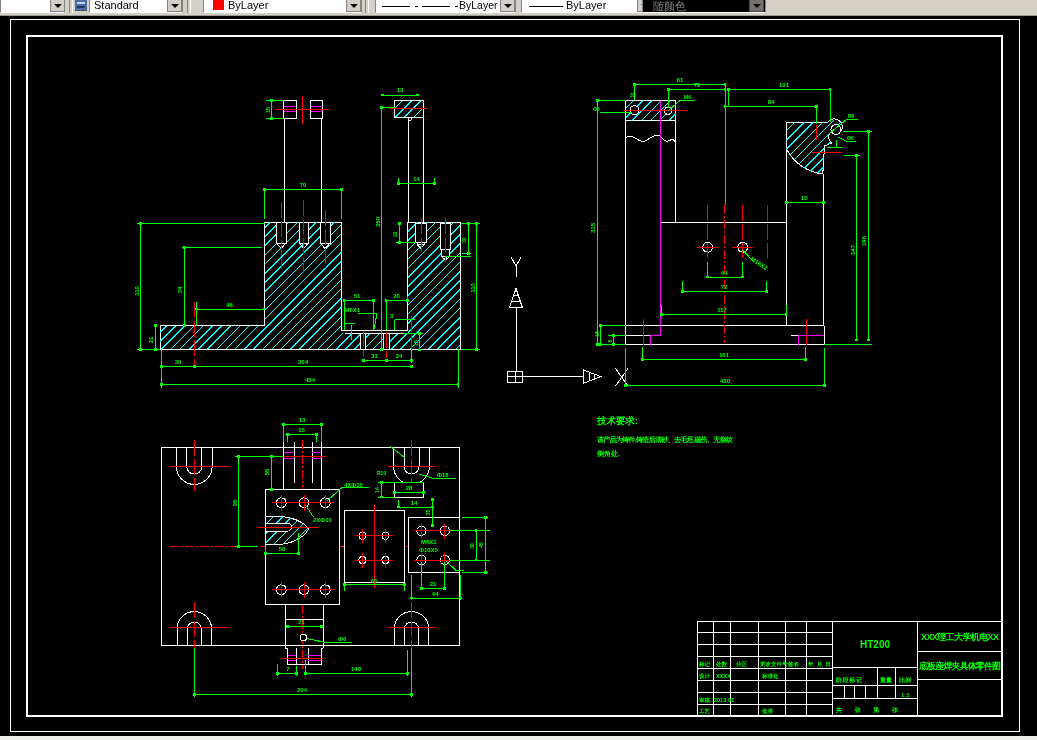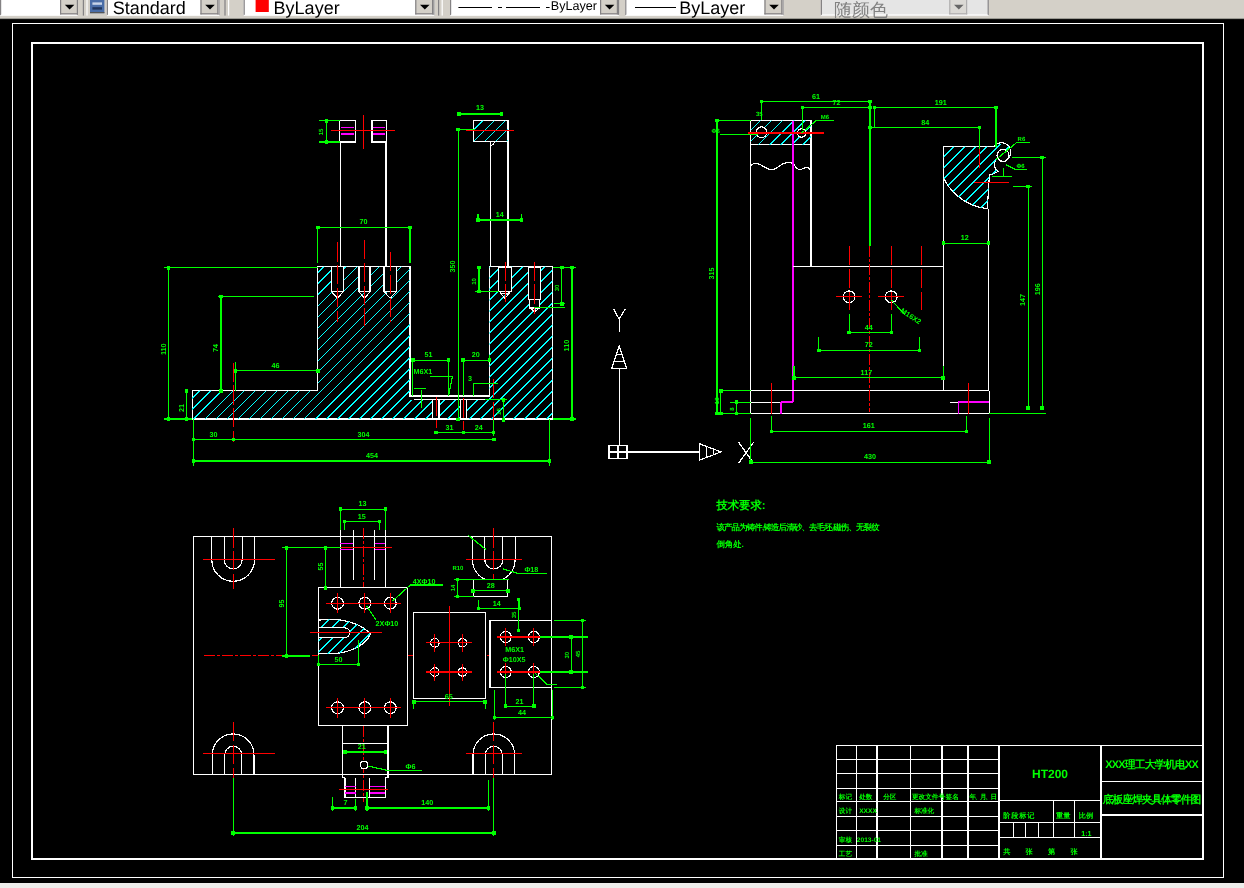--- a/index.html
+++ b/index.html
@@ -1,16 +1,16 @@
 <!DOCTYPE html>
 <html><head><meta charset="utf-8"><style>
 html,body{margin:0;padding:0;width:1037px;height:740px;background:#000;overflow:hidden;font-family:"Liberation Sans",sans-serif}
 #tb{position:absolute;left:0;top:0;width:1037px;height:16px;background:#d4d0c8;border-bottom:1px solid #9b9a93;box-sizing:border-box}
 .cb{position:absolute;top:0;background:#fff;border-left:1px solid #848284;border-right:1px solid #848284;border-bottom:1px solid #fff;box-sizing:border-box;height:13px}
-.cb .tx{position:absolute;left:4px;top:-1px;font-size:15px;color:#000;white-space:nowrap}
+.cb .tx{position:absolute;left:4px;top:-1px;font-size:11px;color:#000;white-space:nowrap}
 .btn{position:absolute;top:0;width:15px;height:12px;background:#d4d0c8;border:1px solid #848284;border-top:none;box-sizing:border-box}
 .btn:after{content:"";position:absolute;left:3px;top:4px;border-left:4px solid transparent;border-right:4px solid transparent;border-top:4px solid #000}
 .sep{position:absolute;top:0;width:2px;height:13px;border-left:1px solid #848284;border-right:1px solid #fff}
 #cv{position:absolute;left:0;top:16px;width:1037px;height:724px}
 </style></head>
 <body>
 <div id="tb">
   <div class="cb" style="left:0;width:65px">
       <div class="btn" style="left:49px"></div>
     </div>
@@ -39,21 +39,21 @@
       <span class="tx" style="left:83px;font-size:10.5px">ByLayer</span>
       <div class="btn" style="left:124px"></div>
     </div>
   <div class="cb" style="left:521px;width:132px">
       <svg width="40" height="12" style="position:absolute;left:7px;top:0">
         <path d="M0 6 H34" stroke="#000" stroke-width="1" shape-rendering="crispEdges"></path>
       </svg>
       <span class="tx" style="left:44px">ByLayer</span>
       <div class="btn" style="left:115px"></div>
     </div>
-  <div class="cb" style="left:684px;width:140px;background:#e5e5e5">
+  <div class="cb" style="left:642px;width:124px;background:#000000">
       <span class="tx" style="left:10px;color:#828282">随颜色</span>
       <div class="btn" style="left:106px;opacity:.55"></div>
     </div>
 </div>
 <svg id="cv" viewBox="0 16 1037 724" width="1037" height="724">
 <defs>
 <marker id="sq" viewBox="0 0 4 4" refX="2" refY="2" markerWidth="3.2" markerHeight="3.2" orient="auto">
         <rect x="0.2" y="0.2" width="3.6" height="3.6" fill="#00ff00"></rect>
       </marker>
 <clipPath id="cA">

